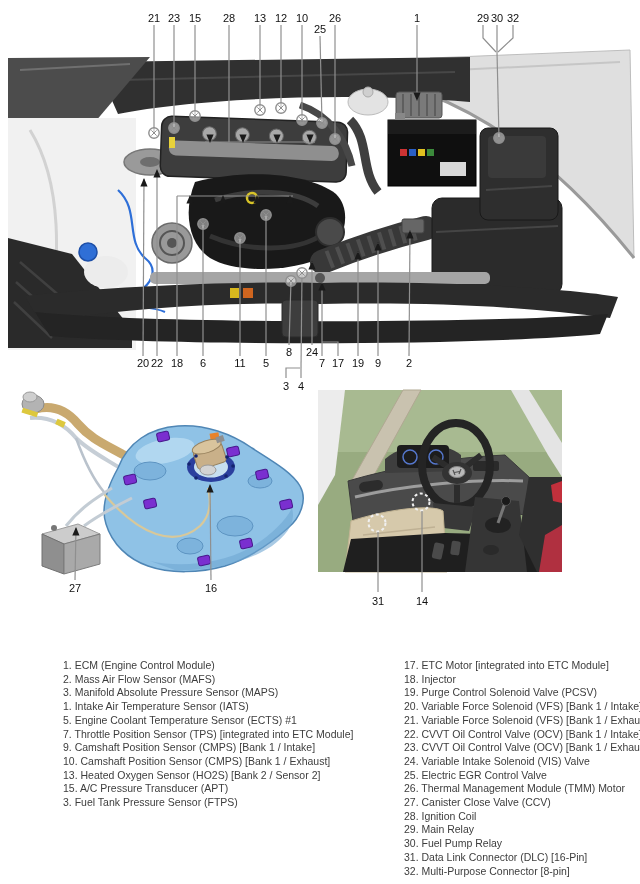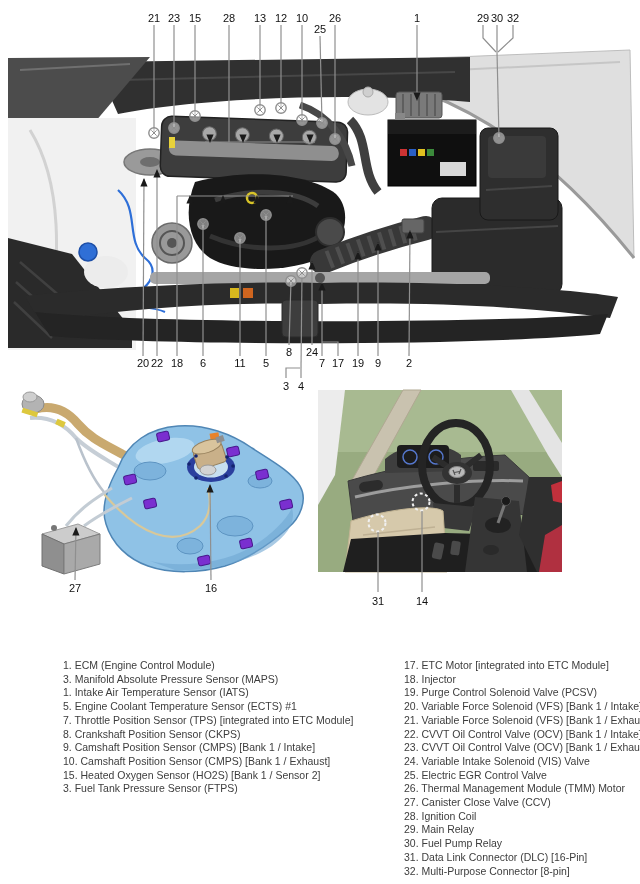--- a/index.html
+++ b/index.html
@@ -389,28 +389,29 @@
         <text x="63" y="219.8" text-anchor="middle" fill="#111111" class="callout-text">31</text>
         <polyline points="107,207 107,126" fill="none" stroke="#8f8f8f" stroke-width="1.2"></polyline>
         <text x="107" y="219.8" text-anchor="middle" fill="#111111" class="callout-text">14</text>
       </g>
   </svg>
 </div>
 
 <div id="legend">
   <div class="legend-col" id="legend-col-left">
       <div class="legend-item">1. ECM (Engine Control Module)</div>
+      <div class="legend-item">2. Mass Air Flow Sensor (MAFS)</div>
       <div class="legend-item">3. Manifold Absolute Pressure Sensor (MAPS)</div>
       <div class="legend-item">1. Intake Air Temperature Sensor (IATS)</div>
       <div class="legend-item">5. Engine Coolant Temperature Sensor (ECTS) #1</div>
       <div class="legend-item">7. Throttle Position Sensor (TPS) [integrated into ETC Module]</div>
-      <div class="legend-item">8. Crankshaft Position Sensor (CKPS)</div>
       <div class="legend-item">9. Camshaft Position Sensor (CMPS) [Bank 1 / Intake]</div>
       <div class="legend-item">10. Camshaft Position Sensor (CMPS) [Bank 1 / Exhaust]</div>
-      <div class="legend-item">15. Heated Oxygen Sensor (HO2S) [Bank 1 / Sensor 2]</div>
+      <div class="legend-item">13. Heated Oxygen Sensor (HO2S) [Bank 2 / Sensor 2]</div>
+      <div class="legend-item">15. A/C Pressure Transducer (APT)</div>
       <div class="legend-item">3. Fuel Tank Pressure Sensor (FTPS)</div>
     </div>
   <div class="legend-col" id="legend-col-right">
       <div class="legend-item">17. ETC Motor [integrated into ETC Module]</div>
       <div class="legend-item">18. Injector</div>
       <div class="legend-item">19. Purge Control Solenoid Valve (PCSV)</div>
       <div class="legend-item">20. Variable Force Solenoid (VFS) [Bank 1 / Intake]</div>
       <div class="legend-item">21. Variable Force Solenoid (VFS) [Bank 1 / Exhaust]</div>
       <div class="legend-item">22. CVVT Oil Control Valve (OCV) [Bank 1 / Intake]</div>
       <div class="legend-item">23. CVVT Oil Control Valve (OCV) [Bank 1 / Exhaust]</div>

